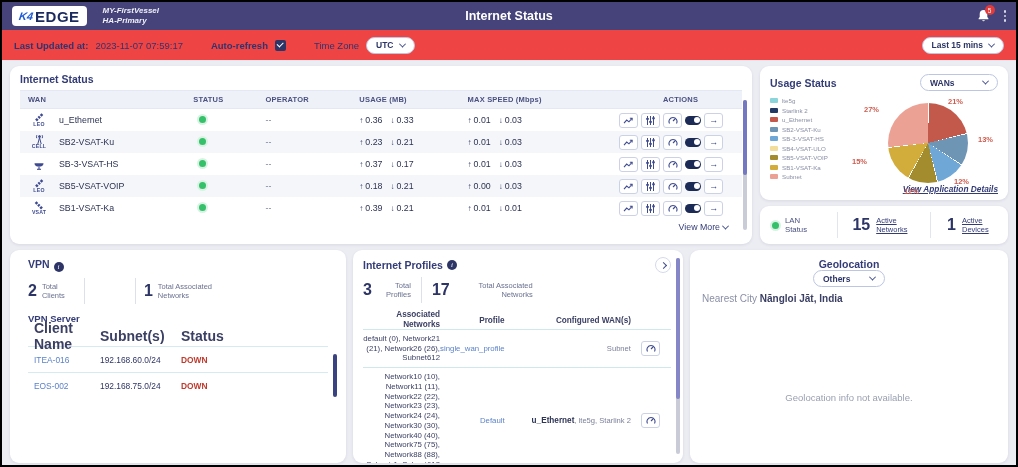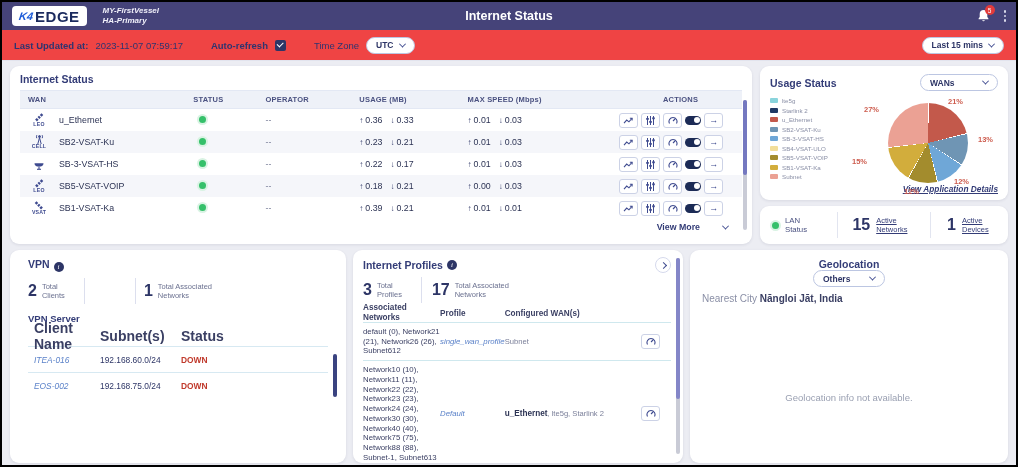--- a/index.html
+++ b/index.html
@@ -54,21 +54,21 @@
   .dot { width:7px; height:7px; border-radius:50%; background:#35c06a; box-shadow:0 0 0 2px #d9f3e3; display:inline-block; margin-left:6px; }
   .op { color:#7a7f99; }
   .ud { display:inline-flex; align-items:center; gap:2px; }
   .ud + .ud { margin-left:8px; }
   .au::before { content:"↑"; font-size:8px; color:#343c6b; }
   .ad::before { content:"↓"; font-size:8px; color:#343c6b; }
   .abtn { width:19px; height:15px; border:1px solid #ccd2e6; border-radius:3px; background:#fff; display:flex; align-items:center; justify-content:center; color:#3e4a8f; cursor:pointer; }
   .tgl { width:16px; height:9px; border-radius:5px; background:#1c2b56; position:relative; }
   .tgl::after { content:""; position:absolute; right:1.5px; top:1.5px; width:6px; height:6px; border-radius:50%; background:#fff; }
   .arrow-g::before { content:"→"; font-size:9px; }
-  .view-more { margin:3px 14px 2px auto; display:flex; align-items:center; gap:23px; font-size:8.8px; font-weight:700; color:#333c77; cursor:pointer; }
+  .view-more { margin:3px 14px 2px auto; display:flex; align-items:center; gap:3px; font-size:8.8px; font-weight:400; color:#333c77; cursor:pointer; }
   .vscroll { position:absolute; width:4px; border-radius:2px; background:#c9cbd6; }
   .vscroll .thumb { position:absolute; left:0; width:4px; border-radius:2px; background:#7478c0; }
   .is-scroll { right:5px; top:34px; height:130px; }
   .is-scroll .thumb { top:0; height:58%; }
   
   .rightcol { width:248px; display:flex; flex-direction:column; gap:6px; }
   .usage-panel { height:134px; padding:8px 10px 6px; display:flex; flex-direction:column; }
   .uhead { display:flex; align-items:center; justify-content:space-between; }
   .ubody { flex:1; display:flex; margin-top:4px; }
   .legend { width:82px; display:flex; flex-direction:column; gap:2.5px; padding-top:2px; }
@@ -91,29 +91,29 @@
   .vpn-panel { width:336px; padding:8px 18px; }
   .stats { display:flex; align-items:center; gap:8px; margin-top:6px; }
   .stat { display:flex; align-items:center; gap:5px; }
   .slabel { font-size:7.5px; color:#6b7190; line-height:1.2; max-width:78px; }
   .sv { width:1px; height:26px; background:#dcdfee; }
   .sec-title { font-size:9.5px; font-weight:bold; color:#333c77; margin-top:9px; }
   .vhead { display:flex; align-items:center; height:20px; margin-top:2px; font-size:14px; font-weight:bold; color:#3a3f63; }
   .vrow { display:flex; align-items:center; height:26px; border-top:1px solid #d7e9f2; font-size:8.4px; }
   .vc1 { width:24%; padding-left:6px; } .vc2 { width:27%; } .vc3 { width:49%; }
   .vhead .vc1 { padding-left:6px; }
-  .link { color:#5b82c9; cursor:pointer;font-style:italic; }
+  .link { color:#5b82c9; cursor:pointer; }
   .down { color:#c0392b; font-weight:bold; }
   .vpn-scroll { right:9px; top:104px; height:54px; background:transparent; }
   .vpn-scroll .thumb { top:0; height:80%; background:#3a4380; }
   
-  .prof-panel { width:330px; padding:7px 12px 12px 10px; overflow:hidden; }
+  .prof-panel { width:330px; padding:7px 12px 12px 10px; overflow:hidden;text-align:right; }
   .phead-row { display:flex; align-items:center; }
   .circ { width:16px; height:16px; border-radius:50%; border:1px solid #d5d9ec; display:flex; align-items:center; justify-content:center; margin-left:auto; cursor:pointer; }
-  .pthead { display:flex; align-items:center; height:18px; margin-top:1px; font-size:8.2px; font-weight:bold; color:#3a3f63; }
+  .pthead { display:flex; align-items:center; height:18px; margin-top:8px; font-size:8.2px; font-weight:bold; color:#3a3f63; }
   .prow { display:flex; align-items:center; padding:4px 0; border-top:1px solid #cfe8ee; font-size:7.8px; color:#3a3f63; }
   .prow:last-child { border-bottom:1px solid #cfe8ee; }
   .pc1 { width:25%; line-height:1.25; } .pc2 { width:21%; } .pc3 { width:41%; } .pc4 { width:13%; display:flex; justify-content:center; }
   .wans-b { font-weight:bold; color:#2c3354; font-size:8.2px; }
   .wans-r { color:#7a7f99; font-size:7.6px; }
   .info { width:10px; height:10px; border-radius:50%; background:#2d3566; color:#fff; display:inline-flex; align-items:center; justify-content:center; margin-left:4px; vertical-align:-1px; }
   .info::before { content:"i"; font-size:7px; font-style:italic; font-family:"Liberation Serif", serif; }
   .prof-scroll { right:3px; top:8px; height:196px; }
   .prof-scroll .thumb { top:0; height:72%; background:#8486c8; }
   
@@ -322,21 +322,21 @@
                 <line x1="4" y1="9.3" x2="8" y2="9.3" stroke="#3e4a8f" stroke-width="1.1"></line>
               </svg>
             <span class="wcap"></span>
           </span>
           <span>SB-3-VSAT-HS</span>
         </span>
         <span class="c2"><span class="dot"></span></span>
         <span class="c3 op">--</span>
         <span class="c4"><span class="ud">
               <i class="au"></i>
-              <span>0.22</span>
+              <span>0.37</span>
             </span><span class="ud">
               <i class="ad"></i>
               <span>0.17</span>
             </span></span>
         <span class="c5"><span class="ud">
               <i class="au"></i>
               <span>0.01</span>
             </span><span class="ud">
               <i class="ad"></i>
               <span>0.03</span>

